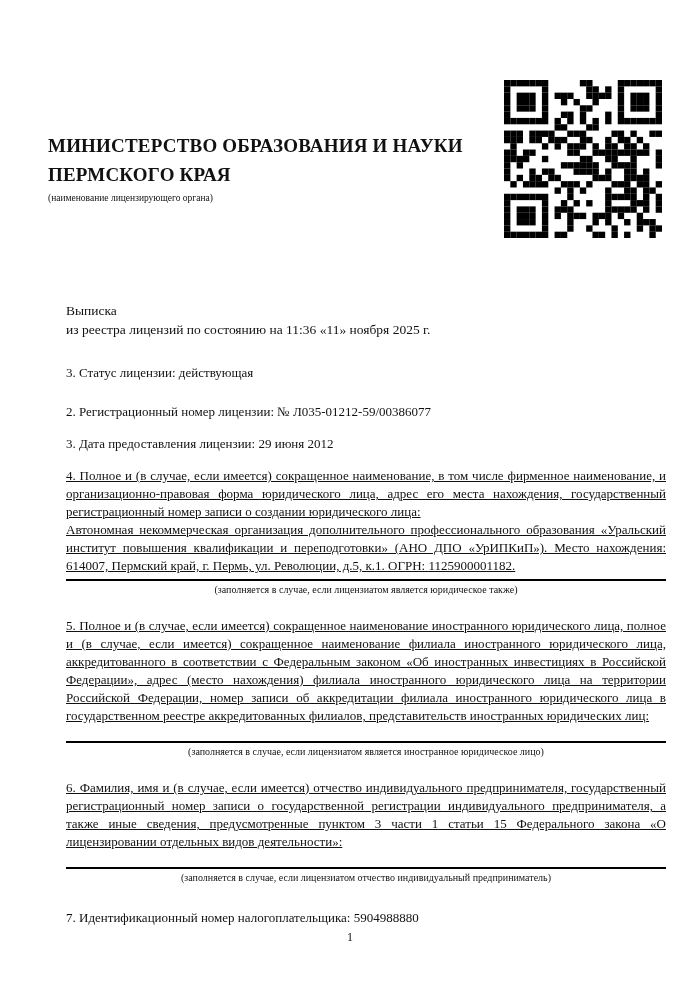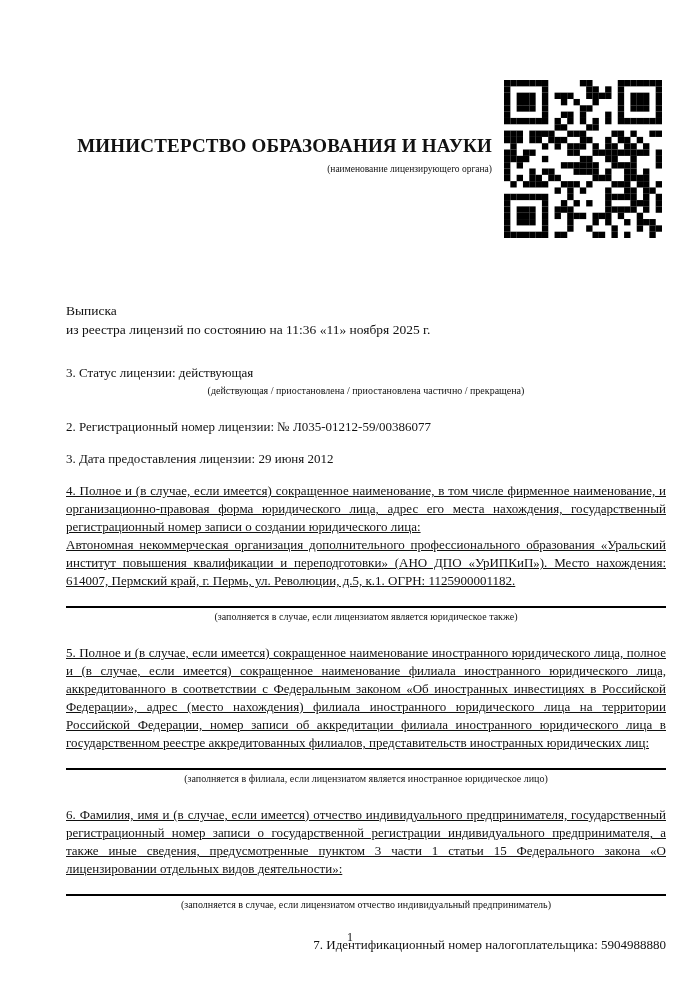--- a/index.html
+++ b/index.html
@@ -7,21 +7,21 @@
     position:relative;
     width:700px;height:989px;
     background:#ffffff;
     font-family:"Liberation Serif","DejaVu Serif",serif;
     color:#111111;
     overflow:hidden;
   }
   
   .ministry{
     position:absolute;top:131px;left:48px;width:444px;
-    text-align:right;
+    text-align:left;
   }
   .ministry .m-line{
     font-weight:bold;font-size:19px;line-height:29px;letter-spacing:.2px;
   }
   .ministry .m-caption{
     font-size:9.5px;line-height:13px;margin-top:3px;color:#111;
   }
   .qr{
     position:absolute;top:80px;left:504px;width:158px;height:158px;
   }
@@ -35,40 +35,41 @@
   .content{
     position:absolute;top:364px;left:66px;width:600px;
     font-size:13px;line-height:18px;
   }
   .item{margin:0;}
   .just{text-align:justify;text-decoration:underline;}
   .note{
     text-align:center;font-size:10px;line-height:13px;margin-top:2px;
   }
   .underline-value{
-    border-bottom:2px solid #000;padding-bottom:16px;
+    border-bottom:2px solid #000;padding-bottom:4px;
   }
   .blank-field{
     height:16px;border-bottom:2px solid #000;
   }
   .mt-item{margin-top:14px;}
-  .mt-lg{margin-top:25px;text-align:right;}
+  .mt-lg{margin-top:25px;}
   .mt-md{margin-top:21px;}
   .page-number{
     position:absolute;top:930px;left:0;width:700px;
     text-align:center;font-size:12px;
   }
 </style>
 </head>
 <body>
 
 <div class="page">
 
   <div class="ministry">
     <div class="m-line">МИНИСТЕРСТВО ОБРАЗОВАНИЯ И НАУКИ</div>
+    <div class="m-line">ПЕРМСКОГО КРАЯ</div>
     <div class="m-caption">(наименование лицензирующего органа)</div>
   </div>
 
   <div class="qr">
     <svg viewBox="0 0 158 158" xmlns="http://www.w3.org/2000/svg" fill="#000000">
         <g id="qr-modules">
           <rect x="0.00" y="0.00" width="6.37" height="6.37"></rect>
           <rect x="6.32" y="0.00" width="6.37" height="6.37"></rect>
           <rect x="12.64" y="0.00" width="6.37" height="6.37"></rect>
           <rect x="18.96" y="0.00" width="6.37" height="6.37"></rect>
@@ -386,33 +387,32 @@
   </div>
 
   <div class="doc-title">
     <div>Выписка</div>
     <div>из реестра лицензий по состоянию на 11:36 «11» ноября 2025 г.</div>
   </div>
 
   <div class="content">
 
     <div class="item">3. Статус лицензии: действующая</div>
-    <div class="note">(действующая / приостановлена / приостановлена частично / прекращена)</div>
 
     <div class="item mt-md">2. Регистрационный номер лицензии: № Л035-01212-59/00386077</div>
 
     <div class="item mt-item">3. Дата предоставления лицензии: 29 июня 2012</div>
 
     <div class="item mt-item just">4. Полное и (в случае, если имеется) сокращенное наименование, в том числе фирменное наименование, и организационно-правовая форма юридического лица, адрес его места нахождения, государственный регистрационный номер записи о создании юридического лица:</div>
     <div class="item just underline-value">Автономная некоммерческая организация дополнительного профессионального образования «Уральский институт повышения квалификации и переподготовки» (АНО ДПО «УрИПКиП»). Место нахождения: 614007, Пермский край, г. Пермь, ул. Революции, д.5, к.1. ОГРН: 1125900001182.</div>
     <div class="note">(заполняется в случае, если лицензиатом является юридическое также)</div>
 
     <div class="item mt-md just">5. Полное и (в случае, если имеется) сокращенное наименование иностранного юридического лица, полное и (в случае, если имеется) сокращенное наименование филиала иностранного юридического лица, аккредитованного в соответствии с Федеральным законом «Об иностранных инвестициях в Российской Федерации», адрес (место нахождения) филиала иностранного юридического лица на территории Российской Федерации, номер записи об аккредитации филиала иностранного юридического лица в государственном реестре аккредитованных филиалов, представительств иностранных юридических лиц:</div>
     <div class="blank-field"></div>
-    <div class="note">(заполняется в филиала, если лицензиатом является иностранное юридическое лицо)</div>
+    <div class="note">(заполняется в случае, если лицензиатом является иностранное юридическое лицо)</div>
 
     <div class="item mt-md just">6. Фамилия, имя и (в случае, если имеется) отчество индивидуального предпринимателя, государственный регистрационный номер записи о государственной регистрации индивидуального предпринимателя, а также иные сведения, предусмотренные пунктом 3 части 1 статьи 15 Федерального закона «О лицензировании отдельных видов деятельности»:</div>
     <div class="blank-field"></div>
     <div class="note">(заполняется в случае, если лицензиатом отчество индивидуальный предприниматель)</div>
 
     <div class="item mt-lg">7. Идентификационный номер налогоплательщика: 5904988880</div>
 
   </div>
 
   <div class="page-number">1</div>

